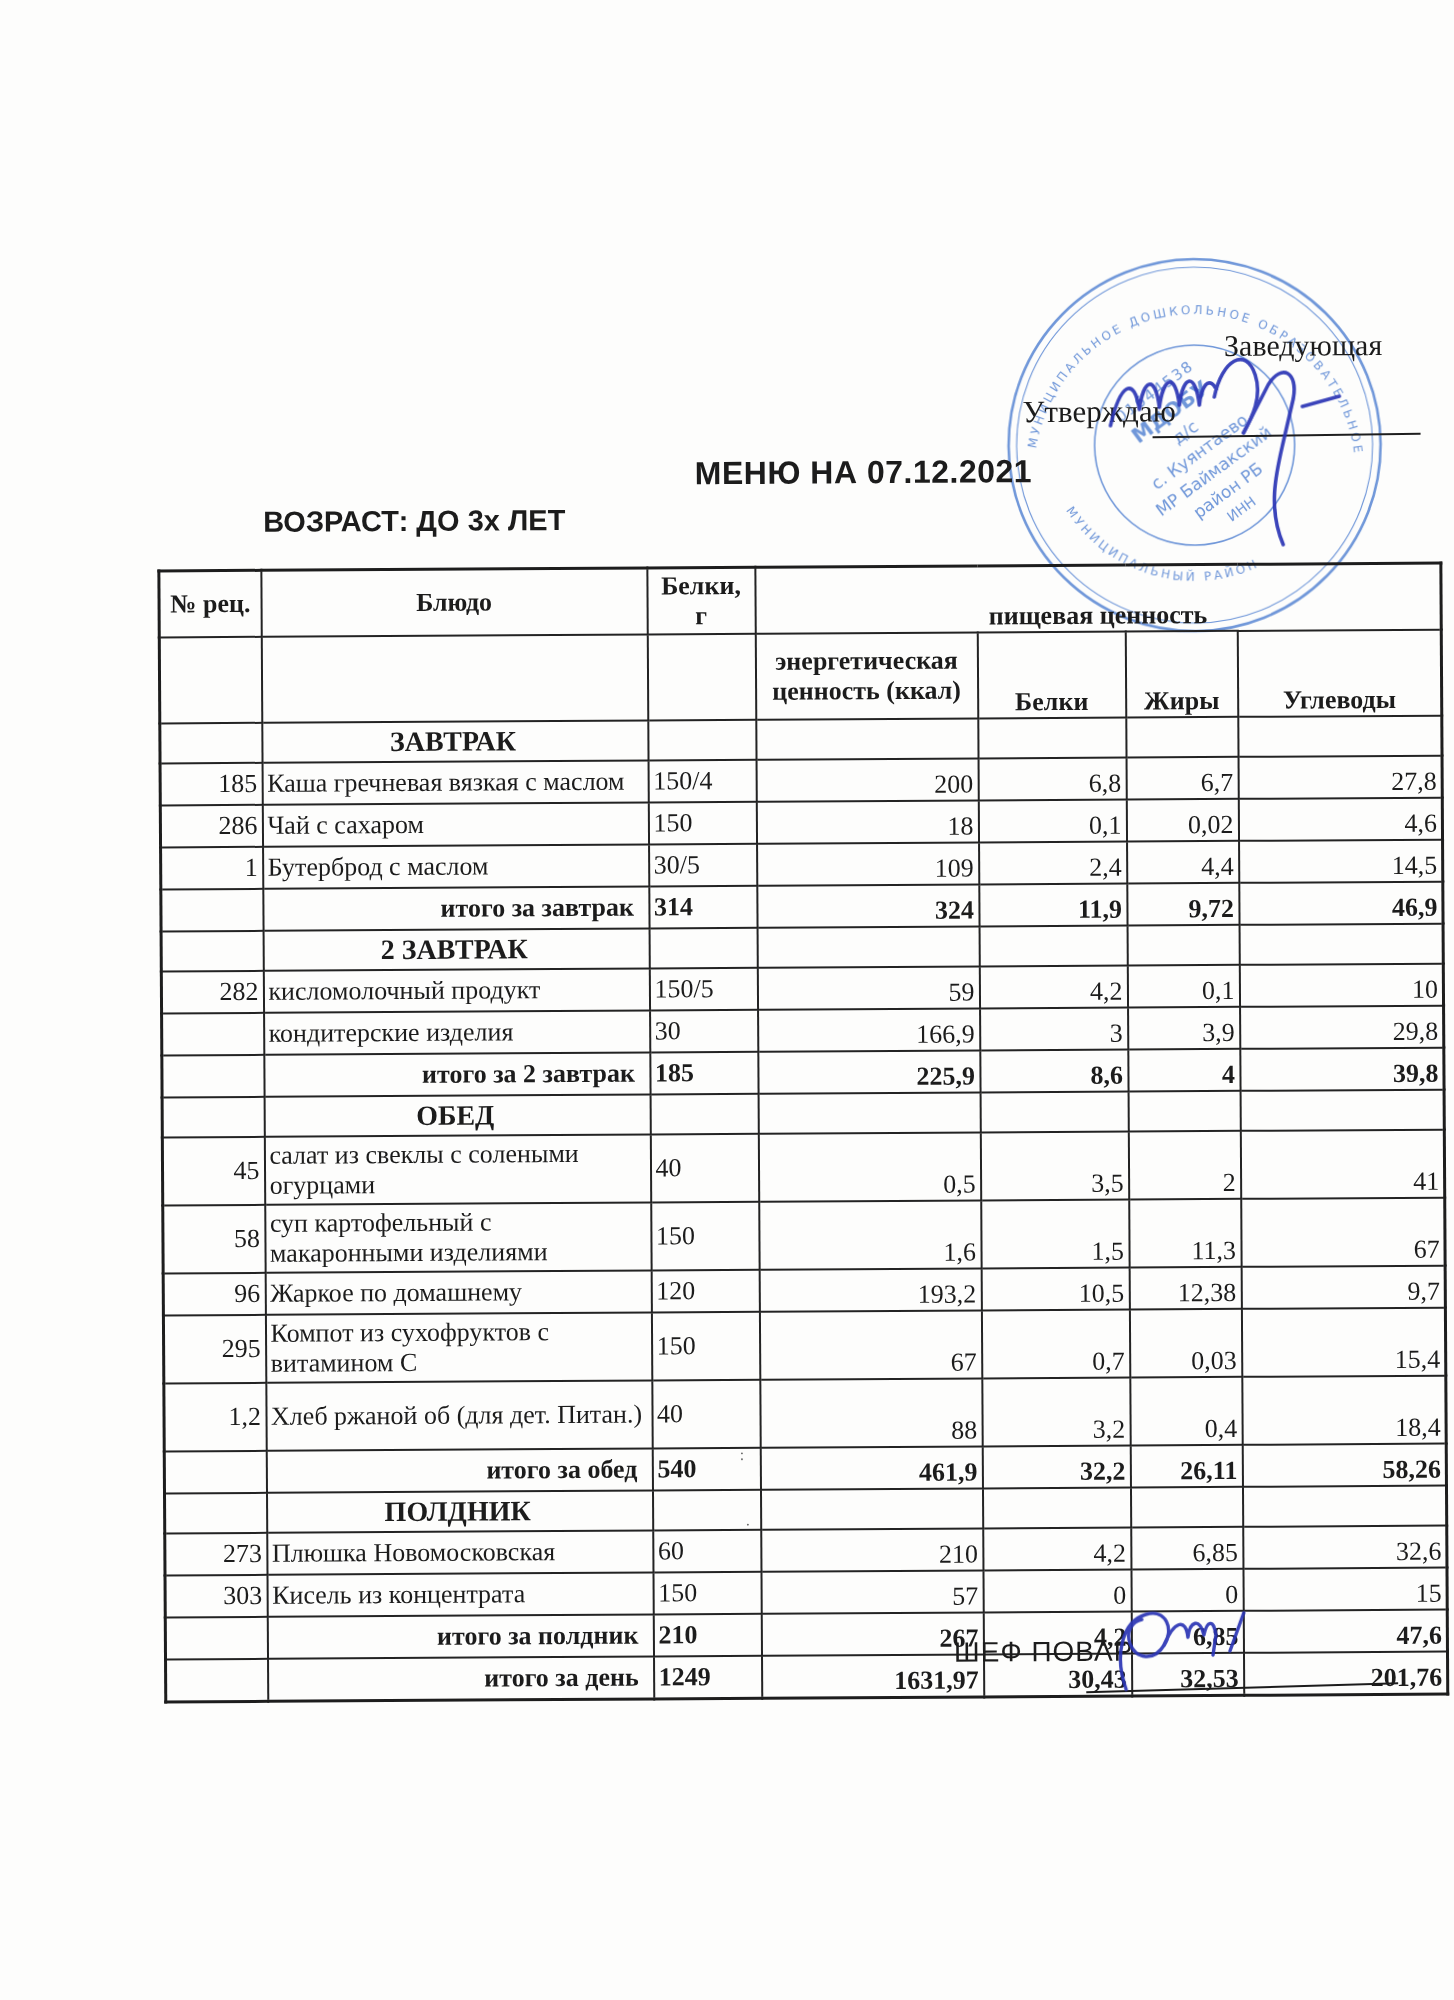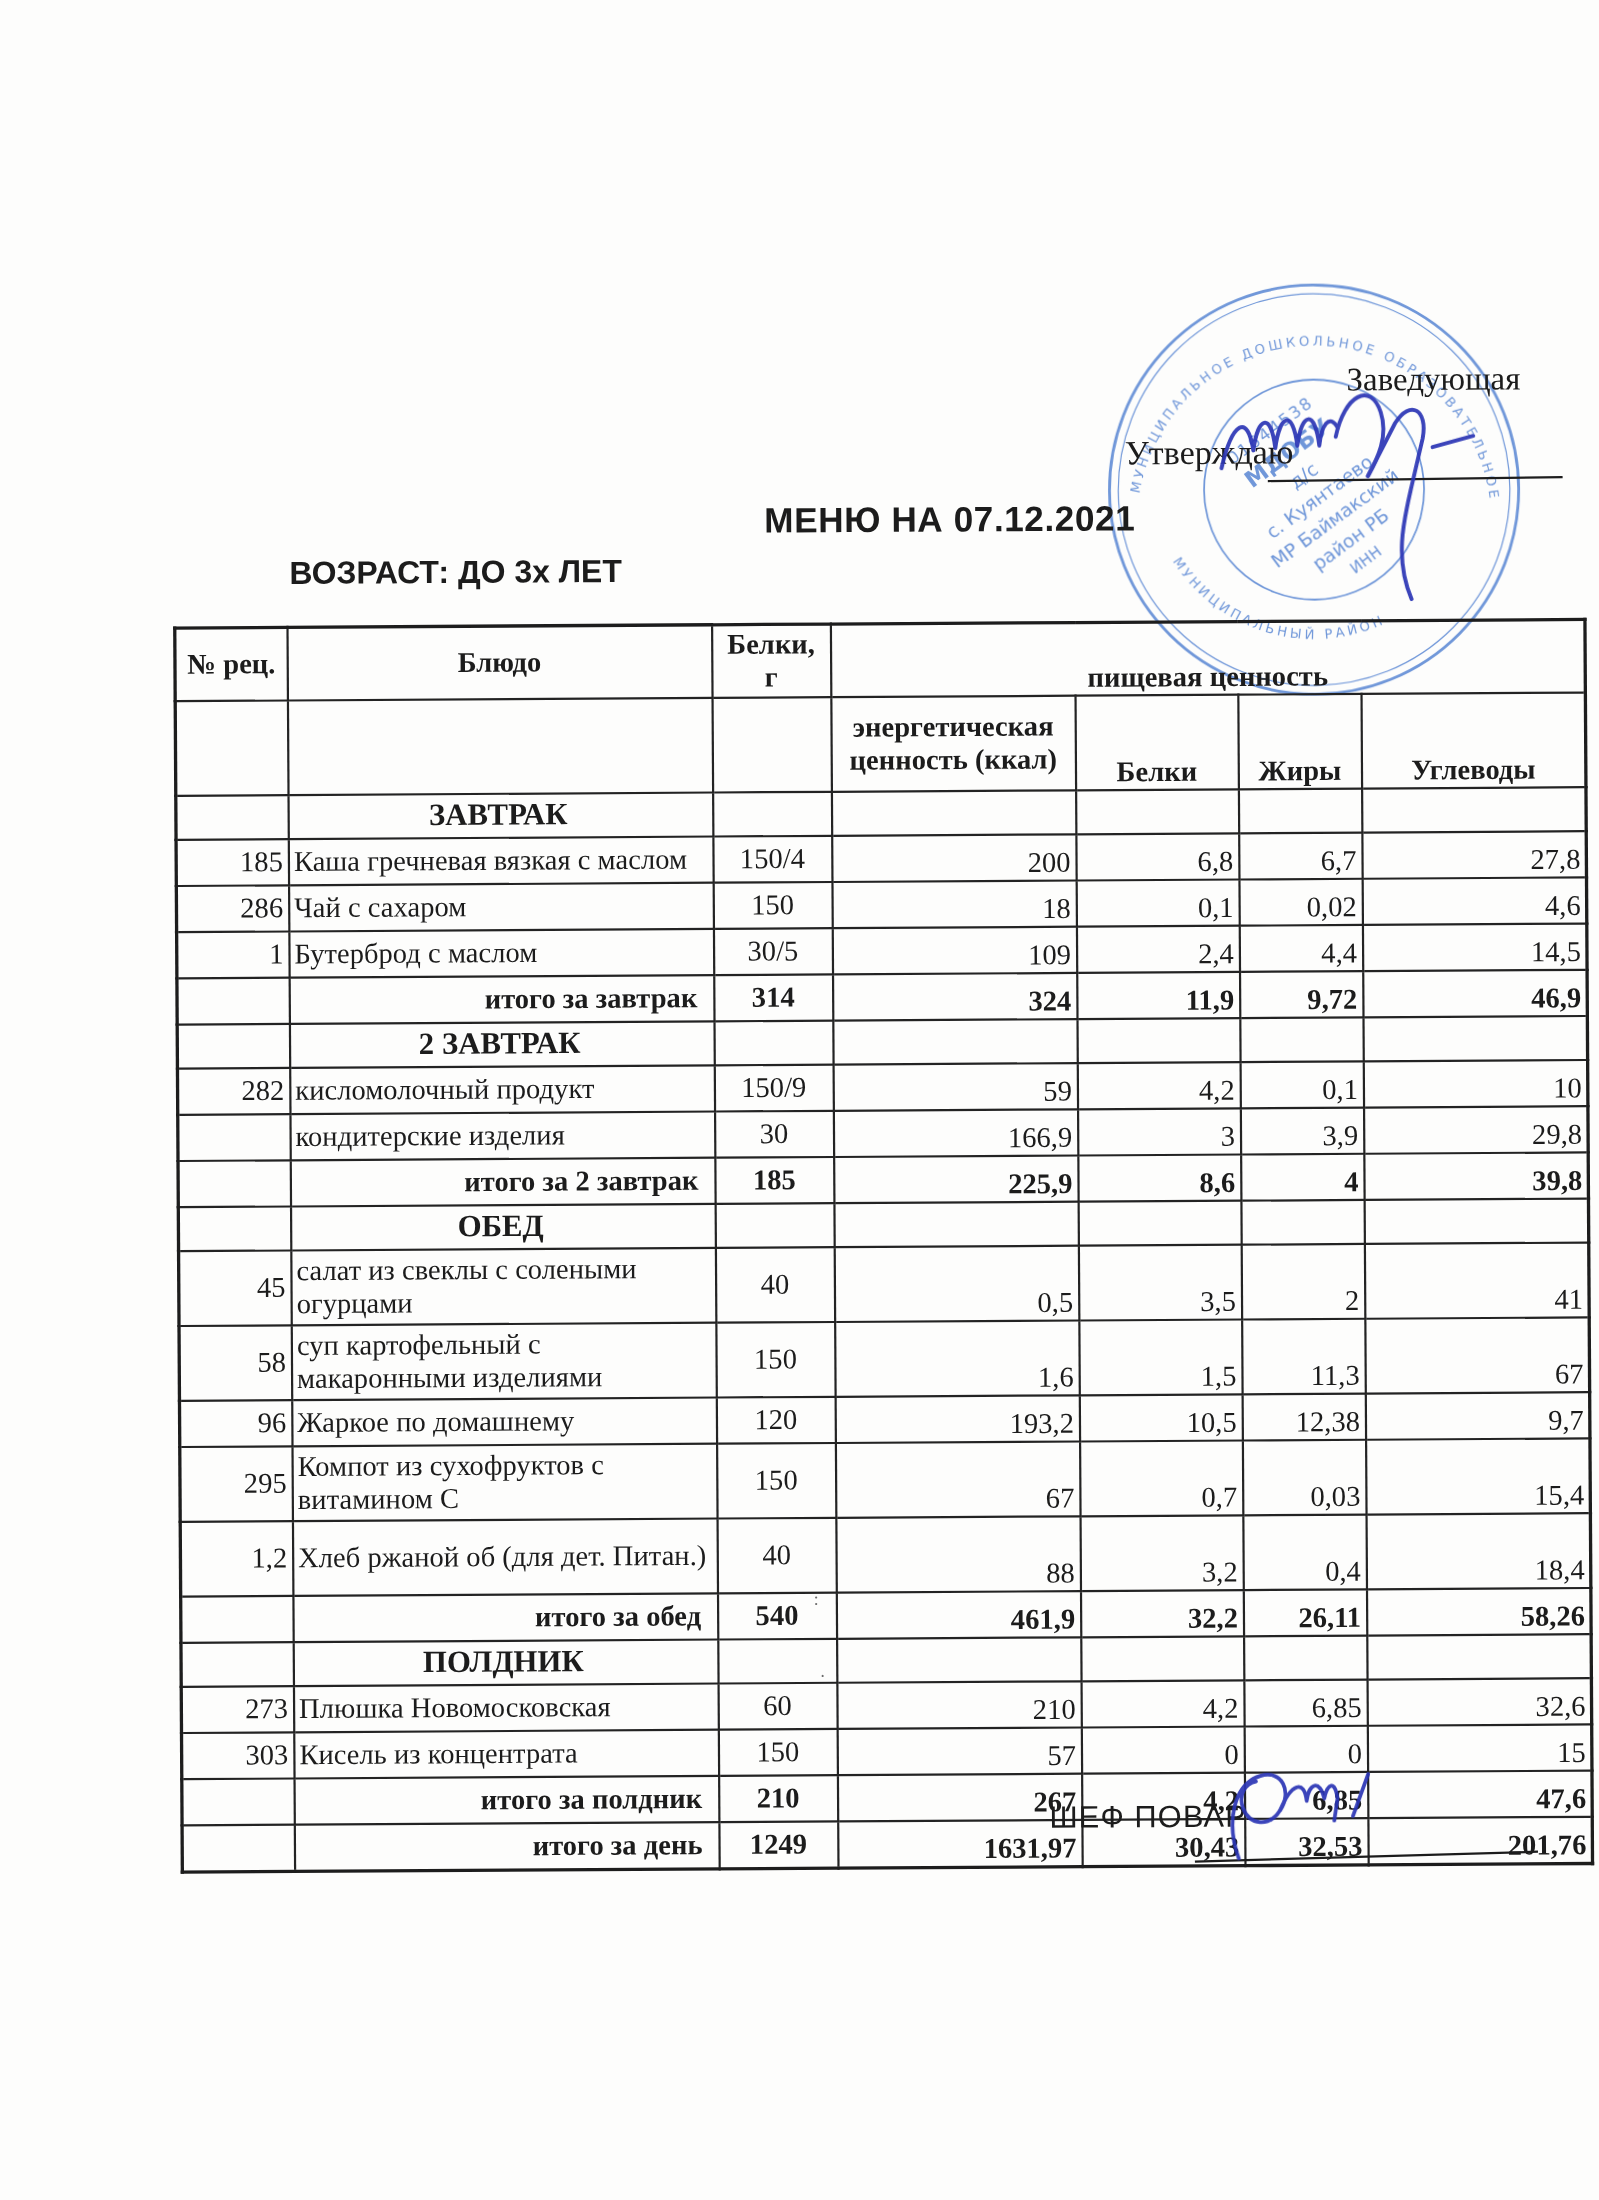--- a/index.html
+++ b/index.html
@@ -36,21 +36,21 @@
     font-size:26px;line-height:1.15;}
   table.menu th,table.menu td{border:2px solid #232323;padding:0 4px;overflow:hidden;}
   table.menu{border:3px solid #1d1d1d;}
   thead th{font-weight:bold;}
   th.h-num,th.h-dish,th.h-out{vertical-align:middle;text-align:center;height:64px;}
   th.h-nutr{vertical-align:bottom;text-align:center;padding-bottom:4px;}
   th.h-kcal{vertical-align:middle;text-align:center;height:84px;}
   th.h-prot,th.h-fat,th.h-carb{vertical-align:bottom;text-align:center;padding-bottom:10px;}
   td.c-num{text-align:right;padding-right:10px;vertical-align:middle;}
   td.c-dish{text-align:left;padding-left:9px;vertical-align:middle;}
-  td.c-out{text-align:center;vertical-align:middle;margin-top:32px;}
+  td.c-out{text-align:left;vertical-align:middle;margin-top:32px;}
   td.c-kcal,td.c-protein,td.c-fat,td.c-carbs{
     text-align:right;vertical-align:bottom;padding-bottom:3px;}
   td.c-kcal{padding-right:14px;}
   td.c-protein{padding-right:20px;margin-left:48px;}
   td.c-fat{padding-right:26px;text-align:right;}
   td.c-carbs{padding-right:48px;}
   tr.r-dish td{height:40px;}
   tr.tall td{height:66px;}
   tr.r-section td{height:38px;}
   tr.r-section td.c-dish{text-align:center;font-weight:bold;font-size:28px;padding-left:0;}
@@ -192,21 +192,21 @@
           <td class="c-dish">2 ЗАВТРАК</td>
           <td class="c-out"></td>
           <td class="c-kcal"></td>
           <td class="c-protein"></td>
           <td class="c-fat"></td>
           <td class="c-carbs"></td>
         </tr>
         <tr class="r-dish">
           <td class="c-num">282</td>
           <td class="c-dish">кисломолочный продукт</td>
-          <td class="c-out">150/9</td>
+          <td class="c-out">150/5</td>
           <td class="c-kcal">59</td>
           <td class="c-protein">4,2</td>
           <td class="c-fat">0,1</td>
           <td class="c-carbs">10</td>
         </tr>
         <tr class="r-dish">
           <td class="c-num"></td>
           <td class="c-dish">кондитерские изделия</td>
           <td class="c-out">30</td>
           <td class="c-kcal">166,9</td>

